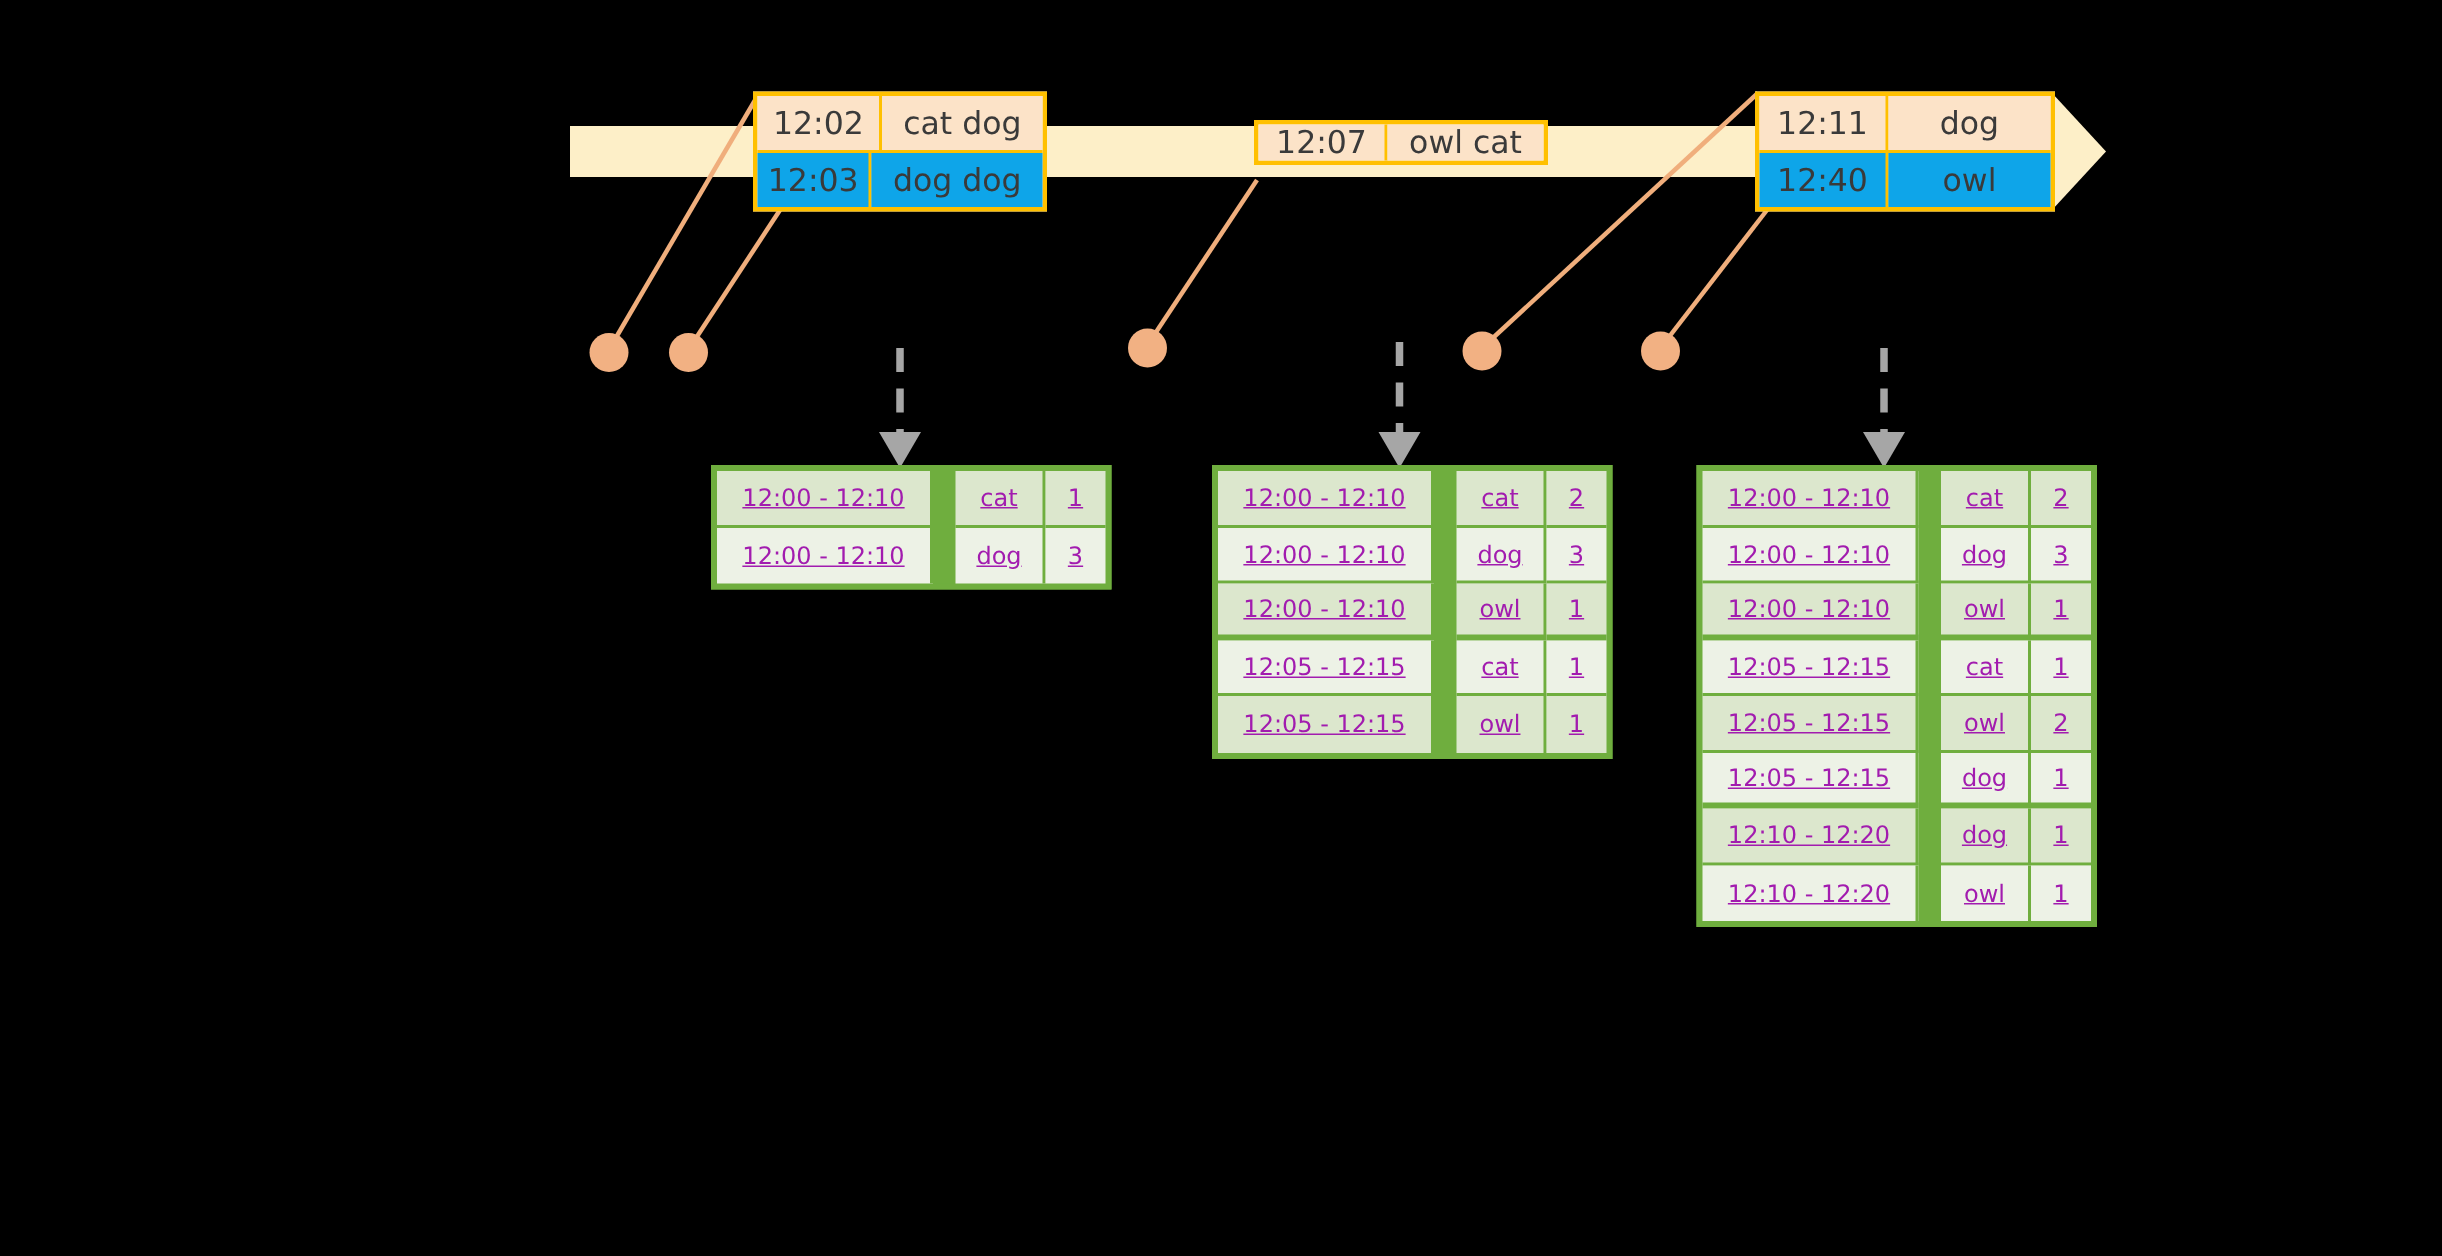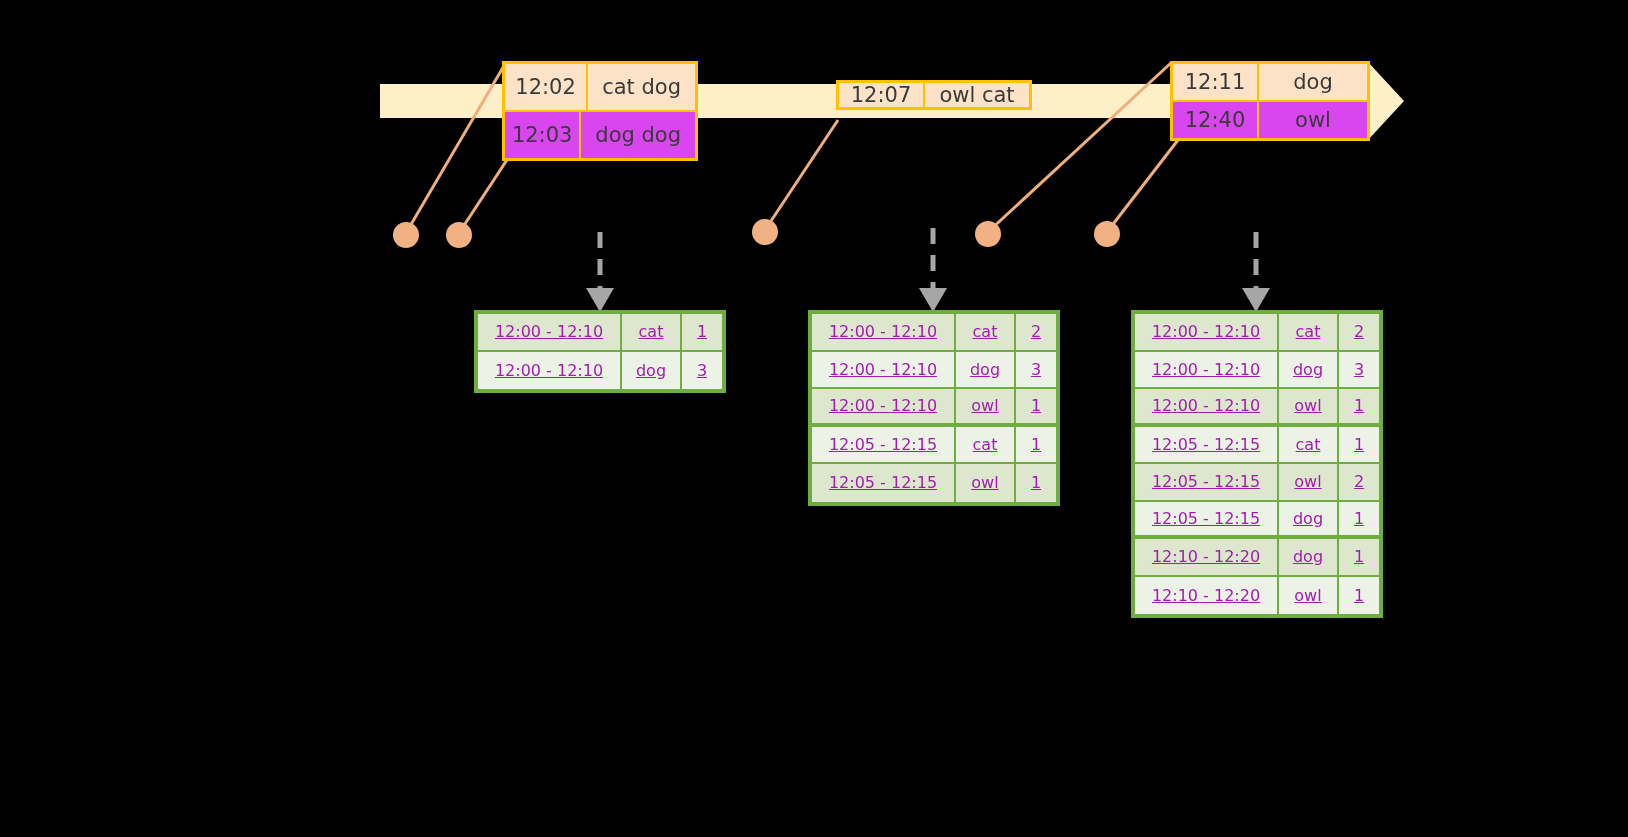--- a/index.html
+++ b/index.html
@@ -17,21 +17,21 @@
     border:3px solid #FFC000;
     box-sizing:border-box;
     display:flex;flex-direction:column;
     background:#FDF2E4;
   }
   .evt-row{display:flex;flex:1 1 0;}
   .evt-row + .evt-row{border-top:2px solid #FFC000;}
   .evt-row.shade .evt-time,.evt-row.shade .evt-words{background:#FCE3C8;}
   .evt-time,.evt-words{
     display:flex;align-items:center;justify-content:center;
-    font-size:21px;background:#d946ef;white-space:nowrap;
+    font-size:21px;background:#0ea5e9;white-space:nowrap;
   }
   .evt-time{width:84px;border-right:2px solid #FFC000;}
   .evt-words{flex:1 1 auto;padding:0 14px;}
 
   
   .res-table{
     position:absolute;
     border:4px solid #6FAE3E;
     box-sizing:border-box;
     background:#6FAE3E;
@@ -42,21 +42,21 @@
     display:flex;align-items:center;justify-content:center;
     font-size:16px;white-space:nowrap;color:#a21caf;
     background:#EDF2E6;
     border-right:2px solid #6FAE3E;
     border-bottom:2px solid #6FAE3E;
     box-sizing:border-box;
     text-decoration:underline;
   }
   .res-row.alt .res-cell{background:#DCE7CD;}
   .res-cell.c-win{width:144px;}
-  .res-cell.c-key{width:60px;}
+  .res-cell.c-key{width:60px;margin-left:15px;}
   .res-cell.c-val{width:40px;border-right:none;}
   .res-row:last-child .res-cell{border-bottom:none;}
   .res-row.grp .res-cell{border-bottom:4px solid #6FAE3E;}
 </style>
 </head>
 <body>
 
 <div id="stage">
 
   <svg class="layer" viewBox="0 0 1628 837">
@@ -86,21 +86,21 @@
       <line x1="933" y1="228" x2="933" y2="288"></line>
       <line x1="1256" y1="232" x2="1256" y2="288"></line>
     </g>
     <g fill="#A6A6A6">
       <polygon points="586,288 614,288 600,312"></polygon>
       <polygon points="919,288 947,288 933,312"></polygon>
       <polygon points="1242,288 1270,288 1256,312"></polygon>
     </g>
   </svg>
 
-  <div class="evt-box" style="left:502px;top:61px;width:196px;height:100px;">
+  <div class="evt-box" style="left:502px;top:61px;width:196px;height:80px;">
     <div class="evt-row shade">
       <div class="evt-time">12:02</div>
       <div class="evt-words">cat dog</div>
     </div>
     <div class="evt-row">
       <div class="evt-time">12:03</div>
       <div class="evt-words">dog dog</div>
     </div>
   </div>
 

